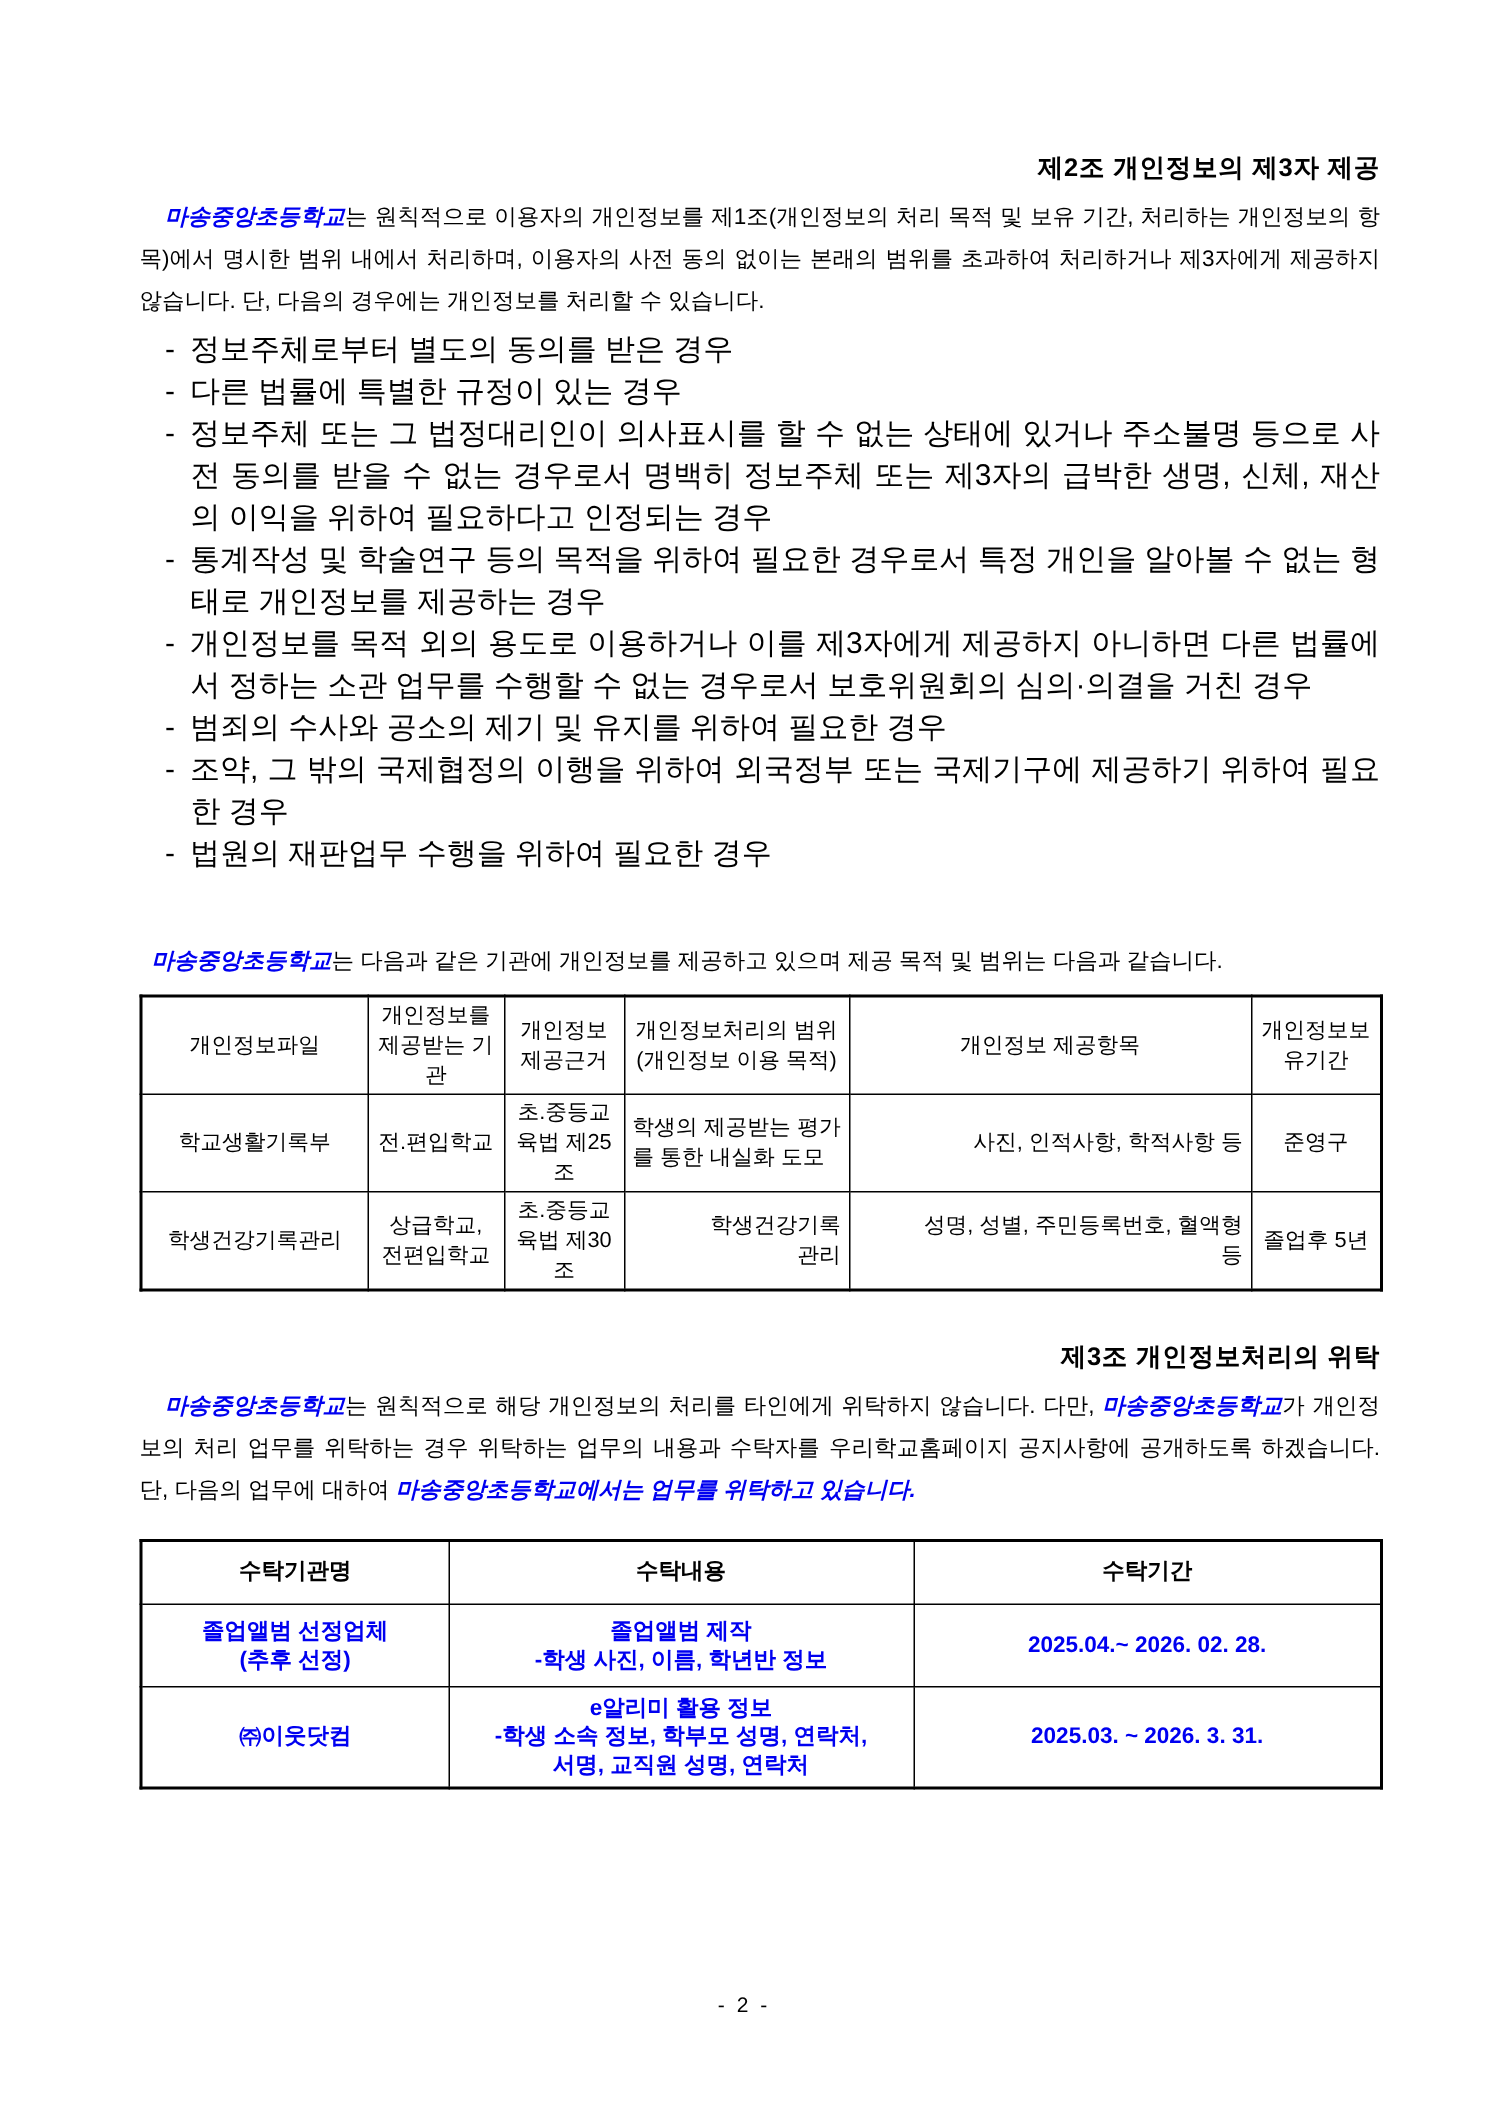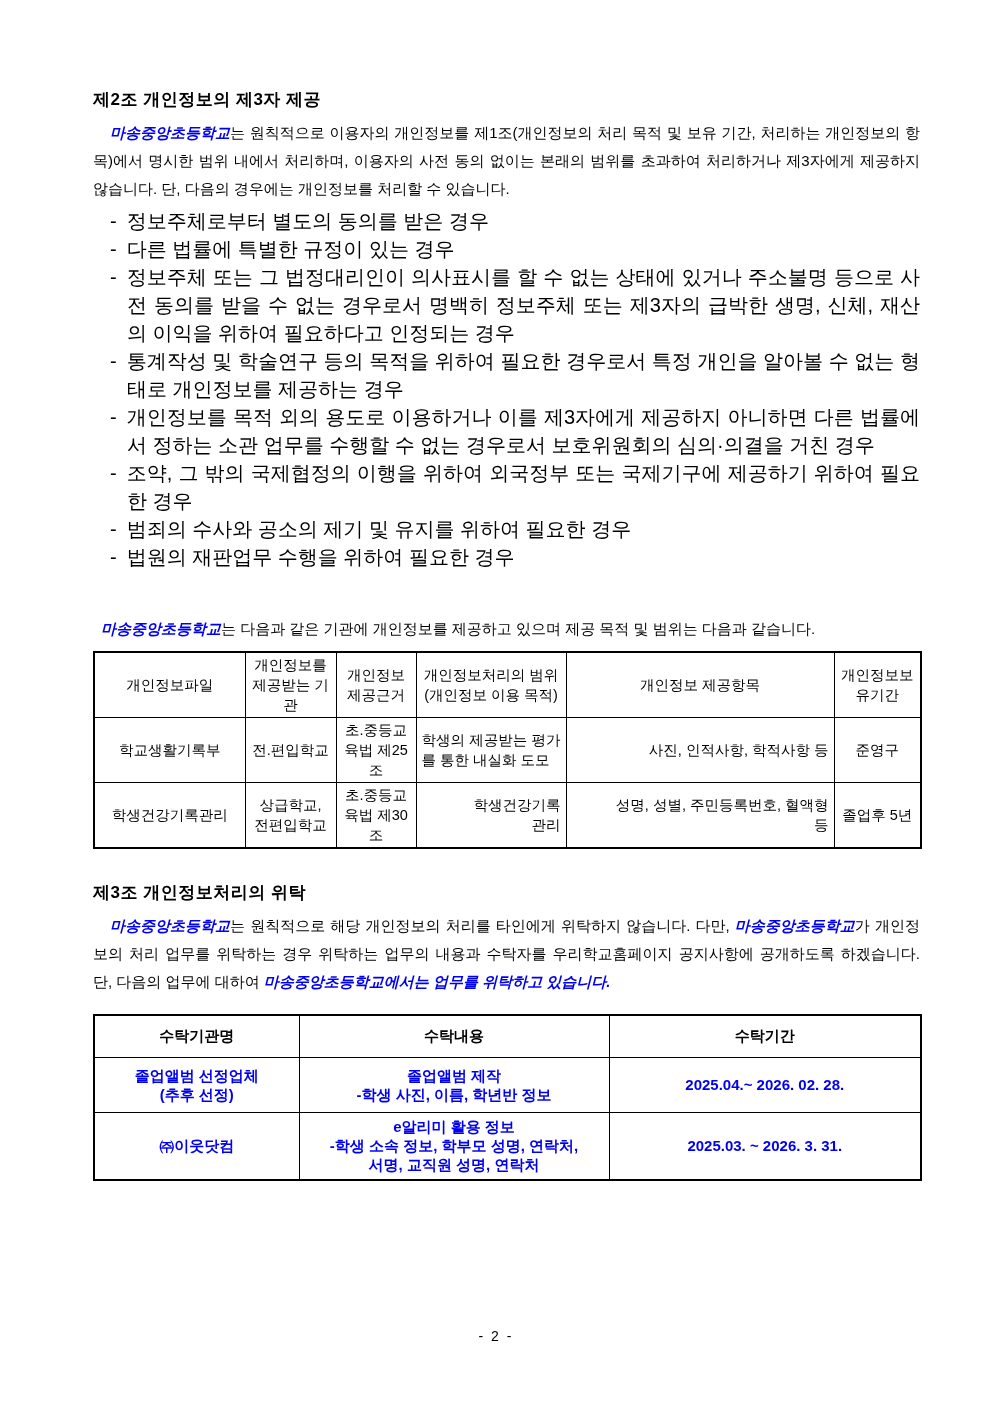--- a/index.html
+++ b/index.html
@@ -14,22 +14,23 @@
   }
   .content {
     position: absolute;
     left: 93px;
     top: 84px;
     width: 827px;
   }
   .heading {
     font-size: 17px;
     font-weight: bold;
-    margin: 4px 0 8px 0;
+    margin: 16px 0 8px 0;
     letter-spacing: 0.5px;
+    text-align: right;
   }
   .para {
     font-size: 15px;
     line-height: 28px;
     text-align: justify;
     word-break: break-all;
     margin: 0;
   }
   .indent2 { text-indent: 17px; }
   .indent1 { text-indent: 8px; margin-top: 44px; }
@@ -102,22 +103,22 @@
     <h2 class="heading">제2조 개인정보의 제3자 제공</h2>
 
     <p class="para indent2"><span class="school">마송중앙초등학교</span><span>는 원칙적으로 이용자의 개인정보를 제1조(개인정보의 처리 목적 및 보유 기간, 처리하는 개인정보의 항목)에서 명시한 범위 내에서 처리하며, 이용자의 사전 동의 없이는 본래의 범위를 초과하여 처리하거나 제3자에게 제공하지 않습니다. 단, 다음의 경우에는 개인정보를 처리할 수 있습니다.</span></p>
 
     <div class="cases">
       <div class="case-item"><span class="bullet">-</span><span>정보주체로부터 별도의 동의를 받은 경우</span></div>
       <div class="case-item"><span class="bullet">-</span><span>다른 법률에 특별한 규정이 있는 경우</span></div>
       <div class="case-item"><span class="bullet">-</span><span>정보주체 또는 그 법정대리인이 의사표시를 할 수 없는 상태에 있거나 주소불명 등으로 사전 동의를 받을 수 없는 경우로서 명백히 정보주체 또는 제3자의 급박한 생명, 신체, 재산의 이익을 위하여 필요하다고 인정되는 경우</span></div>
       <div class="case-item"><span class="bullet">-</span><span>통계작성 및 학술연구 등의 목적을 위하여 필요한 경우로서 특정 개인을 알아볼 수 없는 형태로 개인정보를 제공하는 경우</span></div>
       <div class="case-item"><span class="bullet">-</span><span>개인정보를 목적 외의 용도로 이용하거나 이를 제3자에게 제공하지 아니하면 다른 법률에서 정하는 소관 업무를 수행할 수 없는 경우로서 보호위원회의 심의·의결을 거친 경우</span></div>
+      <div class="case-item"><span class="bullet">-</span><span>범죄의 수사와 공소의 제기 및 유지를 위하여 필요한 경우</span></div>
       <div class="case-item"><span class="bullet">-</span><span>조약, 그 밖의 국제협정의 이행을 위하여 외국정부 또는 국제기구에 제공하기 위하여 필요한 경우</span></div>
-      <div class="case-item"><span class="bullet">-</span><span>범죄의 수사와 공소의 제기 및 유지를 위하여 필요한 경우</span></div>
       <div class="case-item"><span class="bullet">-</span><span>법원의 재판업무 수행을 위하여 필요한 경우</span></div>
     </div>
 
     <p class="para indent1"><span class="school">마송중앙초등학교</span><span>는 다음과 같은 기관에 개인정보를 제공하고 있으며 제공 목적 및 범위는 다음과 같습니다.</span></p>
 
     <table class="t1">
       <colgroup>
         <col style="width:151px">
           <col style="width:91px">
           <col style="width:80px">

